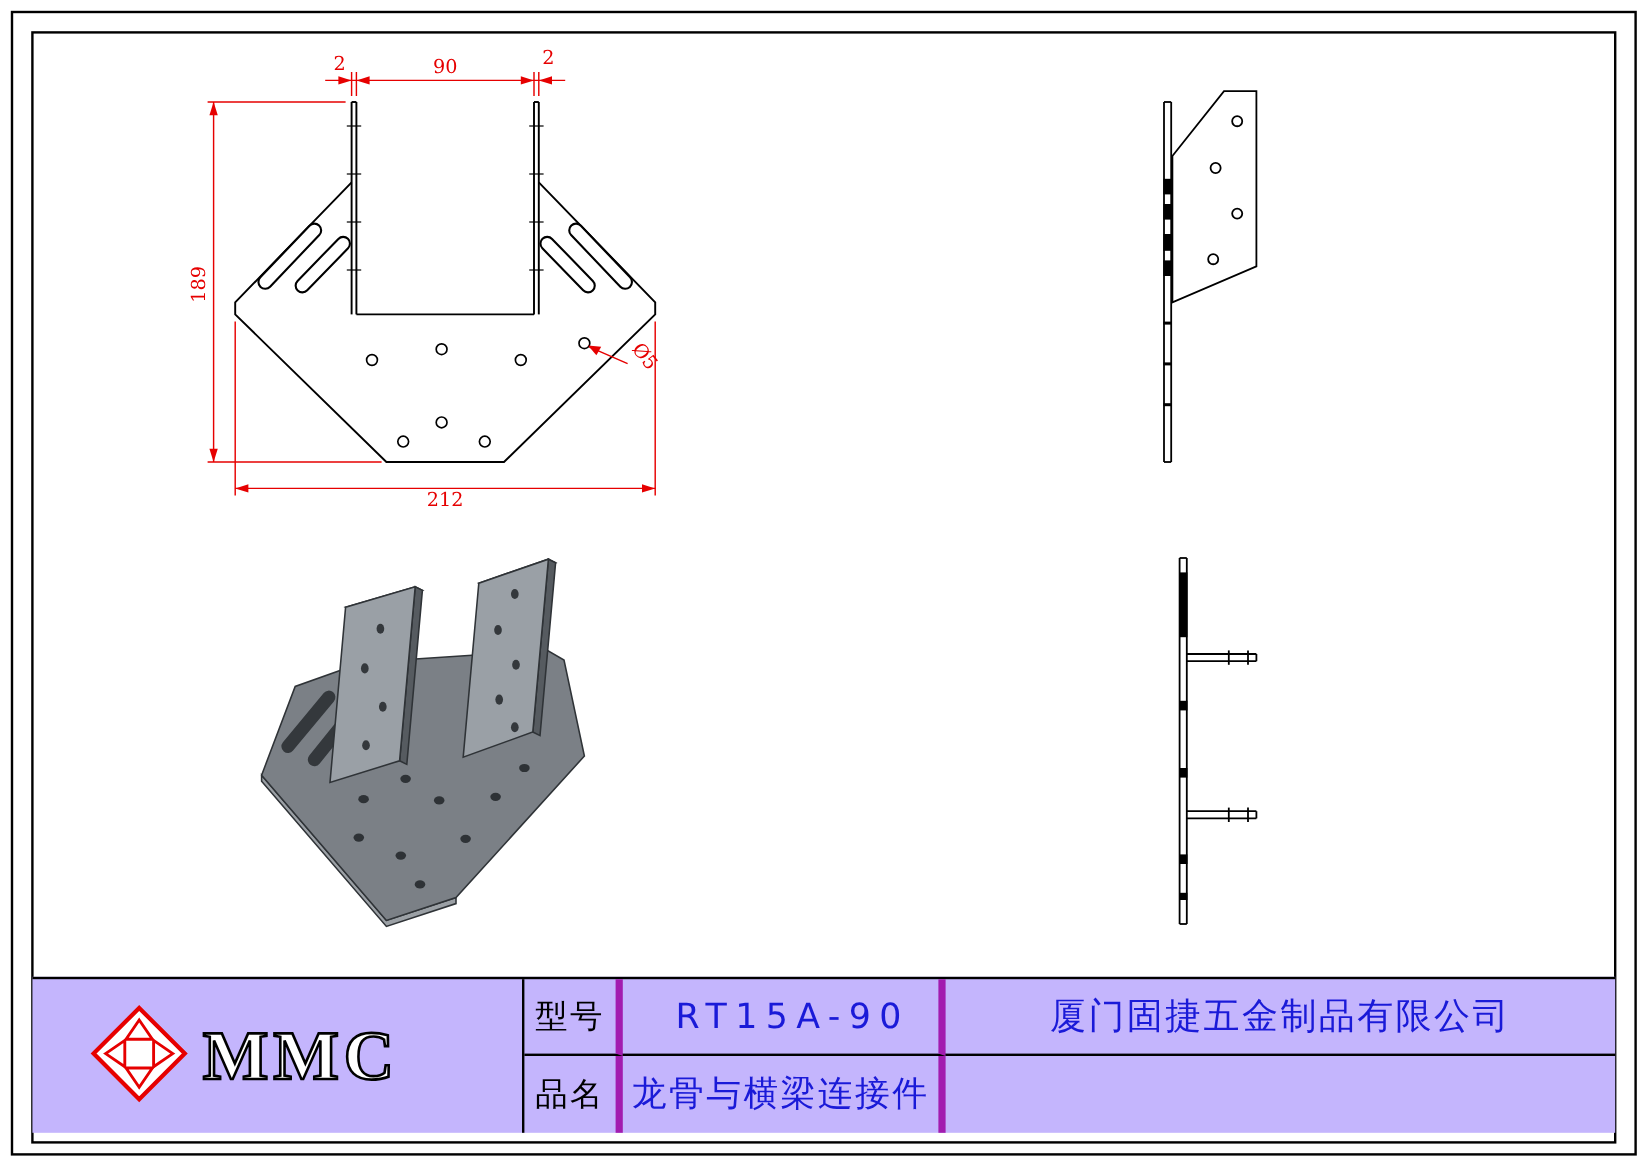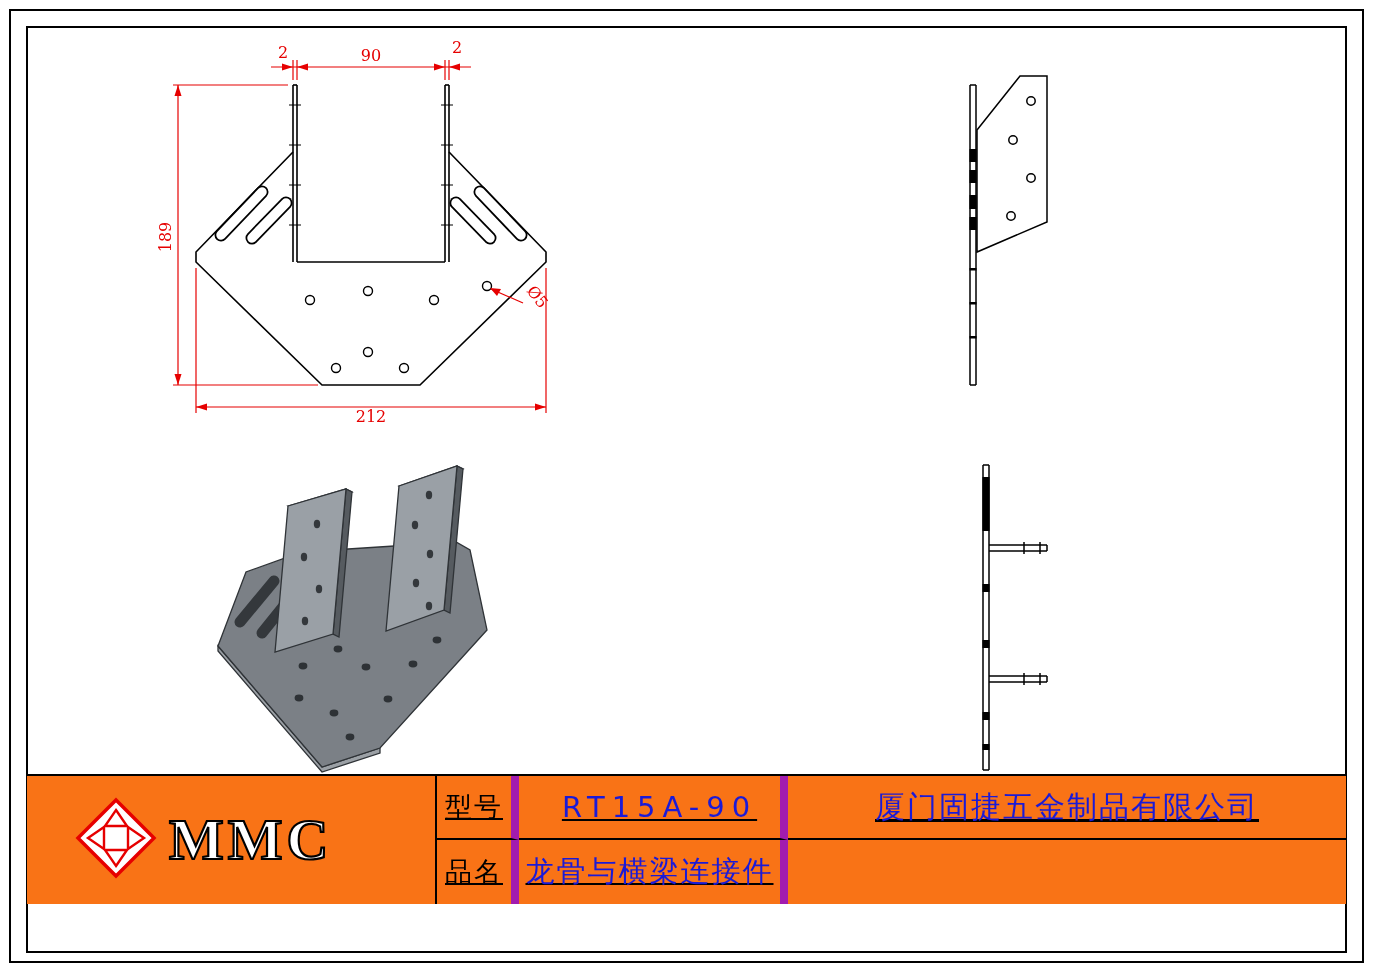--- a/index.html
+++ b/index.html
@@ -7,38 +7,37 @@
     position:relative;
     width:1373px; height:972px;
     background:#ffffff;
     font-family:"Liberation Sans", sans-serif;
     overflow:hidden;
   }
   .page svg.drawing { position:absolute; left:0; top:0; }
 
   
   .titleblock {
-    position:absolute; left:27px; top:774px;
+    position:absolute; left:27px; top:814px;
     width:1319px; height:130px;
     border-top:2px solid #000;
     box-sizing:border-box;
     display:grid;
     grid-template-columns:410px 82px 269px 1fr;
     grid-template-rows:64px 64px;
-    background:#f97316;
+    background:#c4b5fd;
     z-index:2;
-    text-decoration:underline;
   }
   .tb-cell {
     display:flex; align-items:center; justify-content:center;
     box-sizing:border-box;
     white-space:nowrap; overflow:hidden;
   }
   .tb-logo   { grid-row:1 / 3; border-right:2px solid #000; }
-  .b-r { border-right:8px solid #a21caf; }
+  .b-r { border-right:6px solid #a21caf; }
   .b-b { border-bottom:2px solid #000; }
 
   .label-text {
     color:#000000;
     font-family:"Liberation Serif", serif;
     font-size:27px;
     letter-spacing:2px;
   }
   .model-value {
     color:#1a1ad8;

